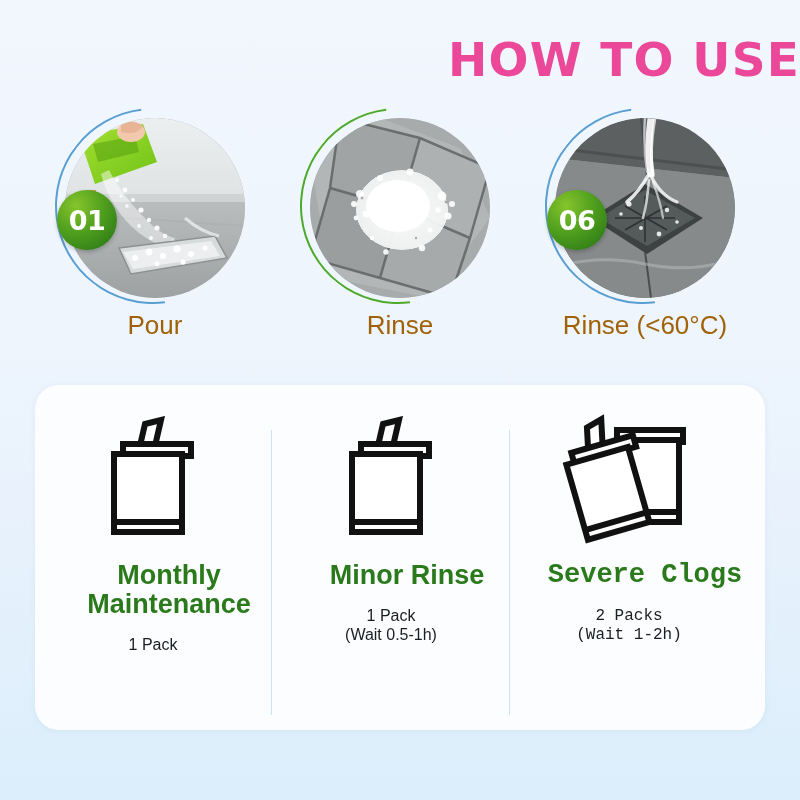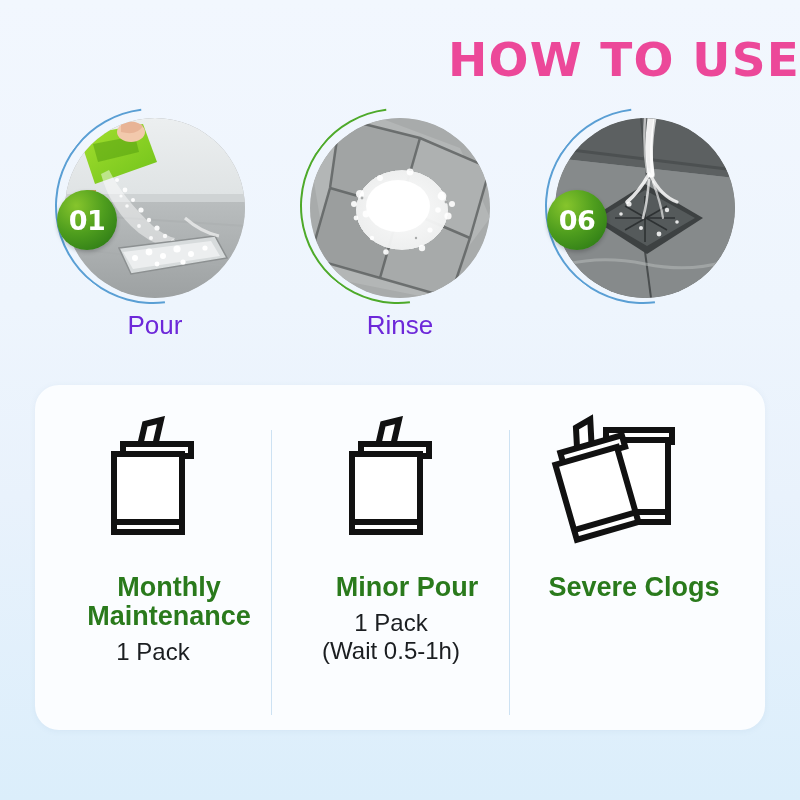--- a/index.html
+++ b/index.html
@@ -41,44 +41,44 @@
     position:absolute;left:-8px;top:72px;width:60px;height:60px;border-radius:50%;
     background:radial-gradient(circle at 32% 26%,#86c52c 0%,#4f9e1e 46%,#237114 100%);
     box-shadow:0 2px 4px rgba(0,0,0,.22);
     display:flex;align-items:center;justify-content:center;
     color:#fff;font-size:27px;font-weight:bold;letter-spacing:-0.5px;
     font-family:"DejaVu Sans","Liberation Sans",sans-serif;
     z-index:3;
   }
   .step-label{
     position:absolute;left:-25px;top:192px;width:290px;text-align:center;
-    font-size:26px;color:#6d28d9;white-space:nowrap;
+    font-size:26px;color:#a16207;white-space:nowrap;
   }
 
   
   .card{
     position:absolute;left:35px;top:385px;width:730px;height:345px;
     background:#fbfdff;border-radius:24px;
     box-shadow:0 1px 6px rgba(90,130,170,.08);
   }
   .divider{position:absolute;top:45px;width:1px;height:285px;background:#cde2f3;}
   .div-1{left:236px;}
   .div-2{left:474px;}
 
   .col{position:absolute;top:22px;width:236px;text-align:center;}
   .col-1{left:0px;}
   .col-2{left:238px;}
-  .col-3{left:465px;}
+  .col-3{left:476px;font-family:Liberation Mono, monospace;}
 
   .icon-box{height:150px;display:flex;align-items:center;justify-content:center;}
   .col-title{
     font-size:27px;font-weight:bold;color:#2a7a1c;line-height:1.08;
-    margin-top:16px;white-space:pre-line;padding-left:32px;
-  }
-  .col-sub{font-size:24px;color:#1b1e21;line-height:1.16;margin-top:7px;white-space:pre-line;}
+    margin-top:4px;white-space:pre-line;padding-left:32px;
+  }
+  .col-sub{font-size:16px;color:#1b1e21;line-height:1.16;margin-top:17px;white-space:pre-line;}
 </style>
 </head>
 <body>
 
 <div class="title">HOW TO USE</div>
 
 <div class="steps">
 
   <div class="step step-1">
     <div class="circle-wrap">
@@ -254,20 +254,21 @@
               <circle cx="66" cy="96" r="1.8"></circle>
                 <circle cx="122" cy="104" r="1.8"></circle>
             </g>
             <path d="M0 150 q40 -14 90 -4 q50 10 90 -6" stroke="#b9bdbe" stroke-width="3" fill="none" opacity=".5"></path>
           </g>
         </svg>
       </div>
       <div class="ring"></div>
       <div class="badge">06</div>
     </div>
+    <div class="step-label">Rinse (&lt;60°C)</div>
   </div>
 </div>
 
 <div class="card">
   <div class="divider div-1"></div>
   <div class="divider div-2"></div>
 
   <div class="col col-1">
     <div class="icon-box">
       <svg width="104" height="132" viewBox="0 0 104 132">
@@ -288,21 +289,21 @@
     <div class="icon-box">
       <svg width="104" height="132" viewBox="0 0 104 132">
         <g stroke="#111111" stroke-width="6" stroke-linejoin="miter" fill="#ffffff">
           <path d="M44 8 L60 4 L54 30 L38 34 Z"></path>
           <rect x="22" y="28" width="68" height="12"></rect>
           <rect x="13" y="38" width="68" height="78"></rect>
           <path d="M13 106 L81 106"></path>
         </g>
       </svg>
     </div>
-    <div class="col-title">Minor Pour</div>
+    <div class="col-title">Minor Rinse</div>
     <div class="col-sub">1 Pack
 (Wait 0.5-1h)</div>
   </div>
 
   <div class="col col-3">
     <div class="icon-box">
       <svg width="136" height="136" viewBox="0 0 136 136">
         <g stroke="#111111" stroke-width="6" stroke-linejoin="miter" fill="#ffffff">
           <rect x="56" y="16" width="66" height="12"></rect>
           <rect x="62" y="26" width="56" height="82"></rect>
@@ -310,14 +311,16 @@
         </g>
         <g stroke="#111111" stroke-width="6" stroke-linejoin="miter" fill="#ffffff" transform="rotate(-16 62 74)">
           <path d="M44 6 L60 2 L54 28 L38 32 Z"></path>
           <rect x="22" y="26" width="64" height="12"></rect>
           <rect x="14" y="36" width="64" height="78"></rect>
           <path d="M14 104 L78 104"></path>
         </g>
       </svg>
     </div>
     <div class="col-title">Severe Clogs</div>
+    <div class="col-sub">2 Packs
+(Wait 1-2h)</div>
   </div>
 </div>
 
 </body></html>

